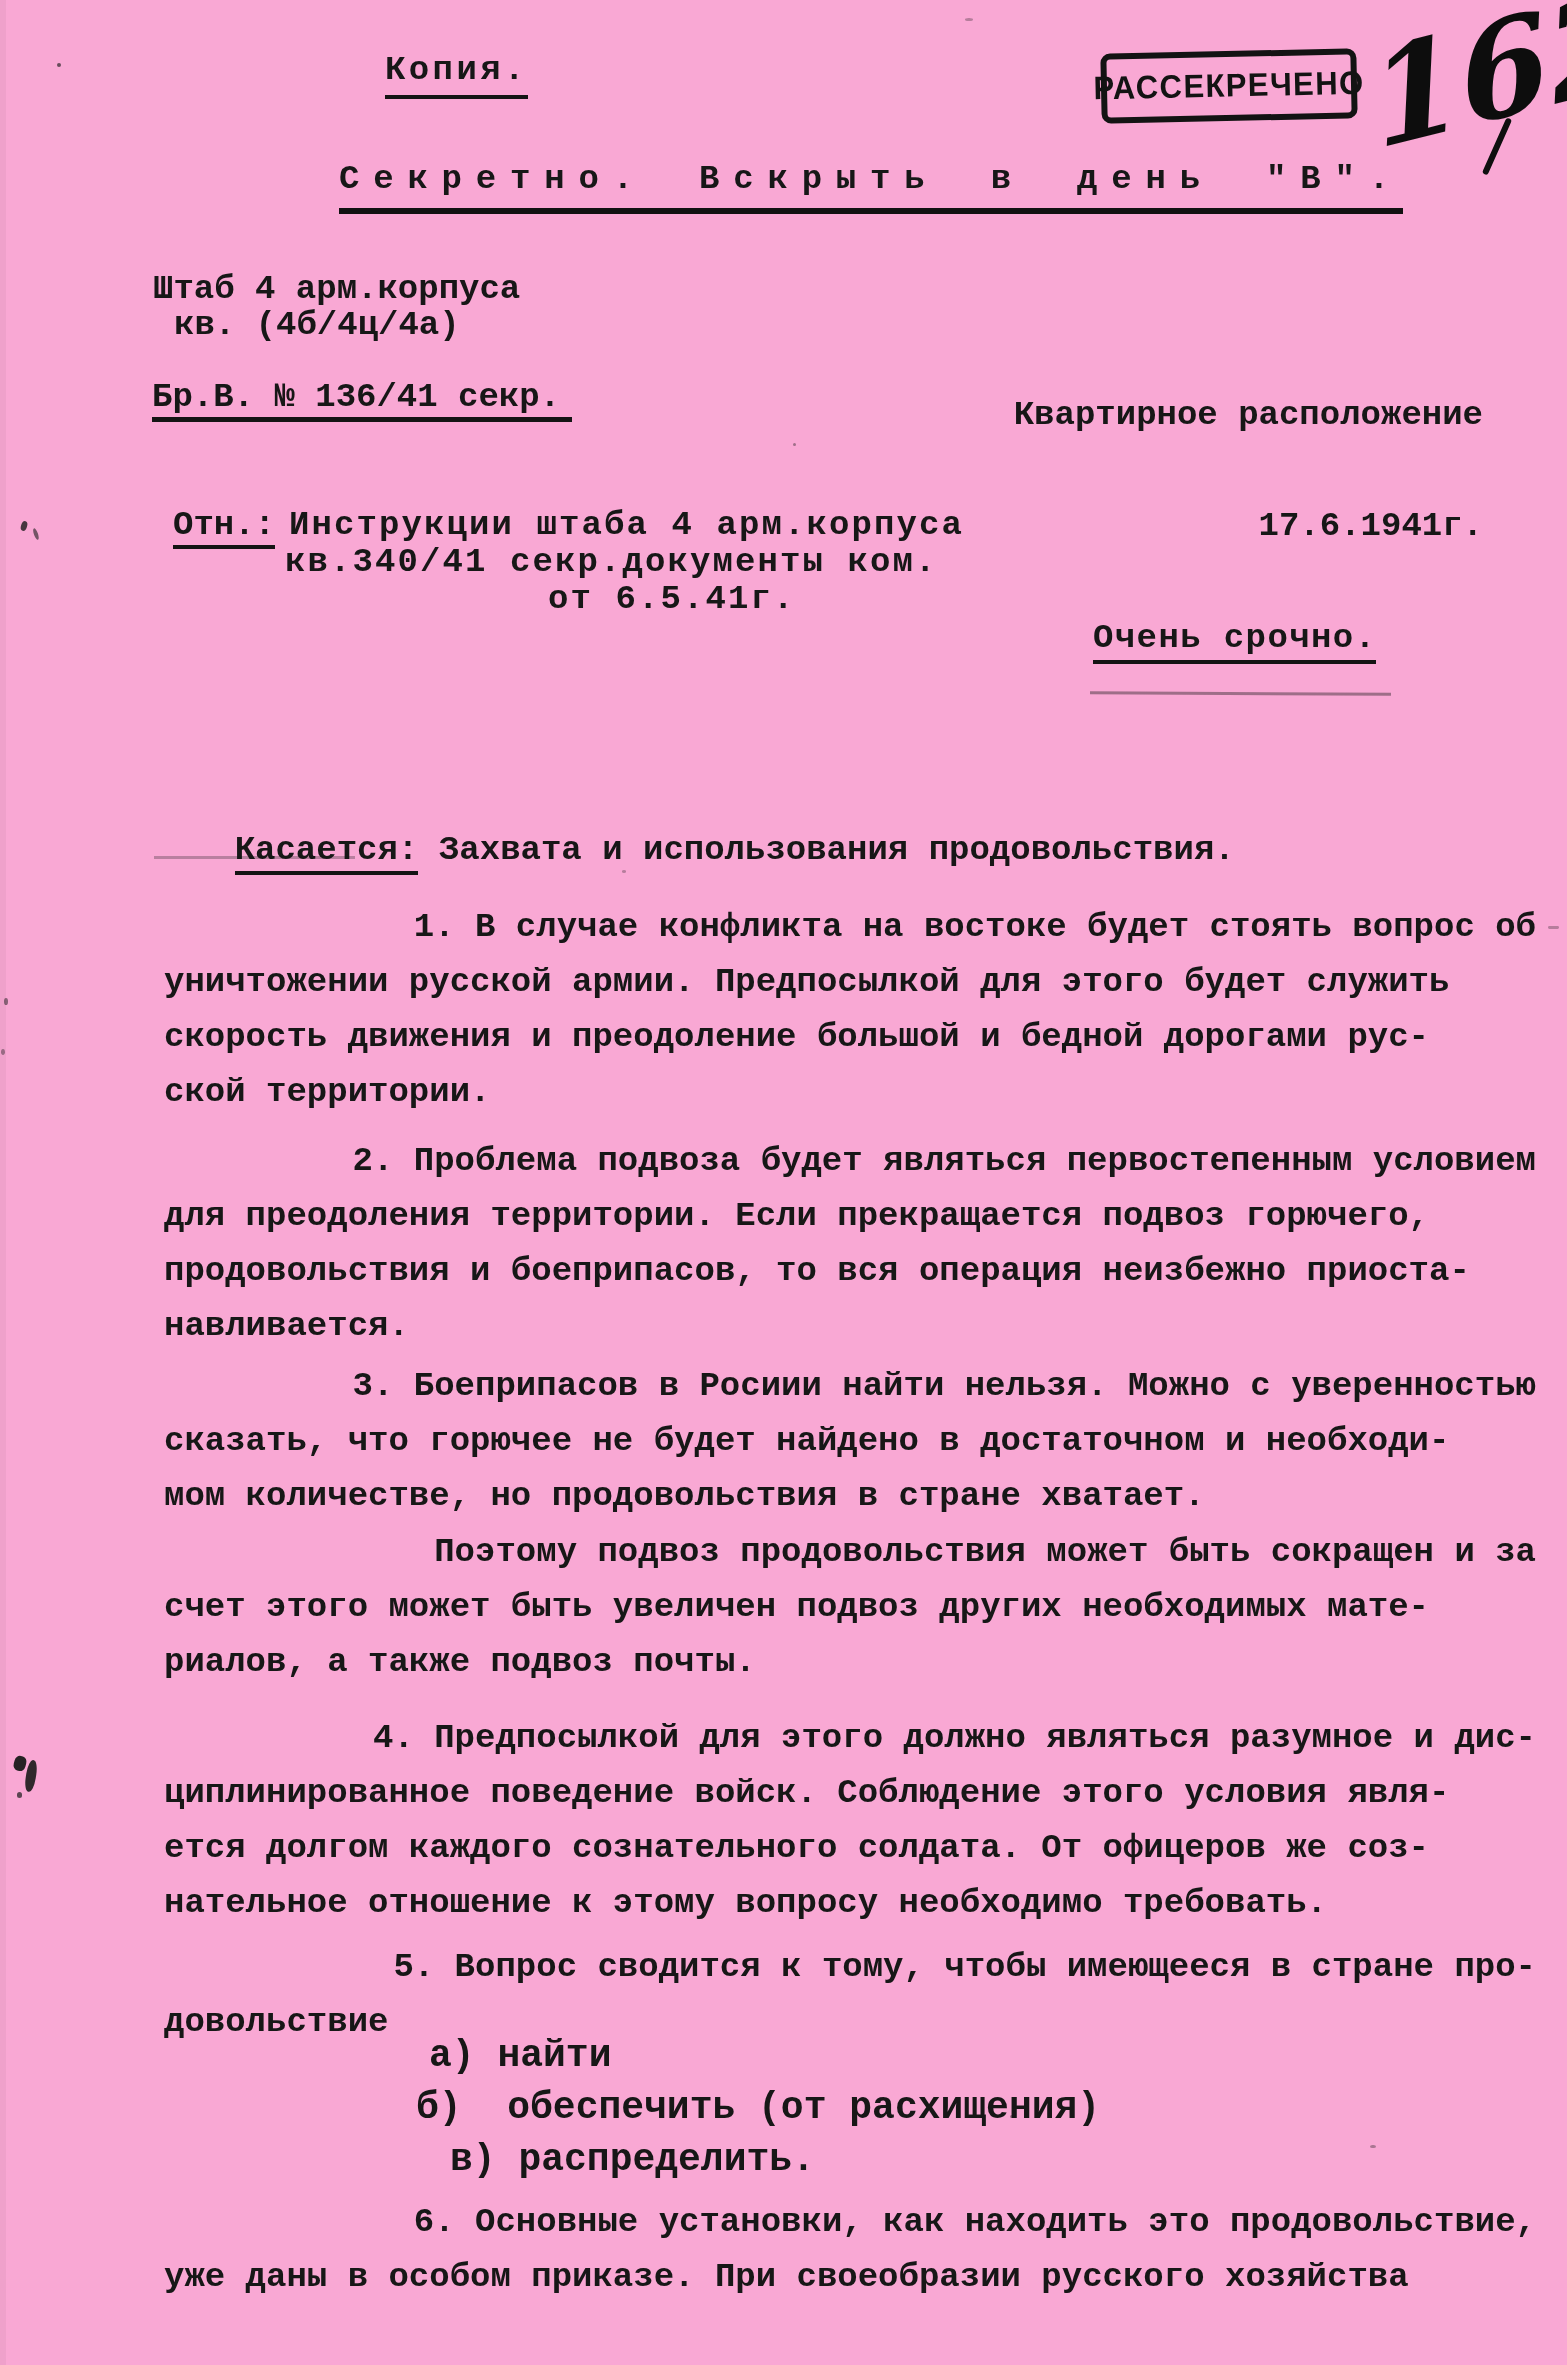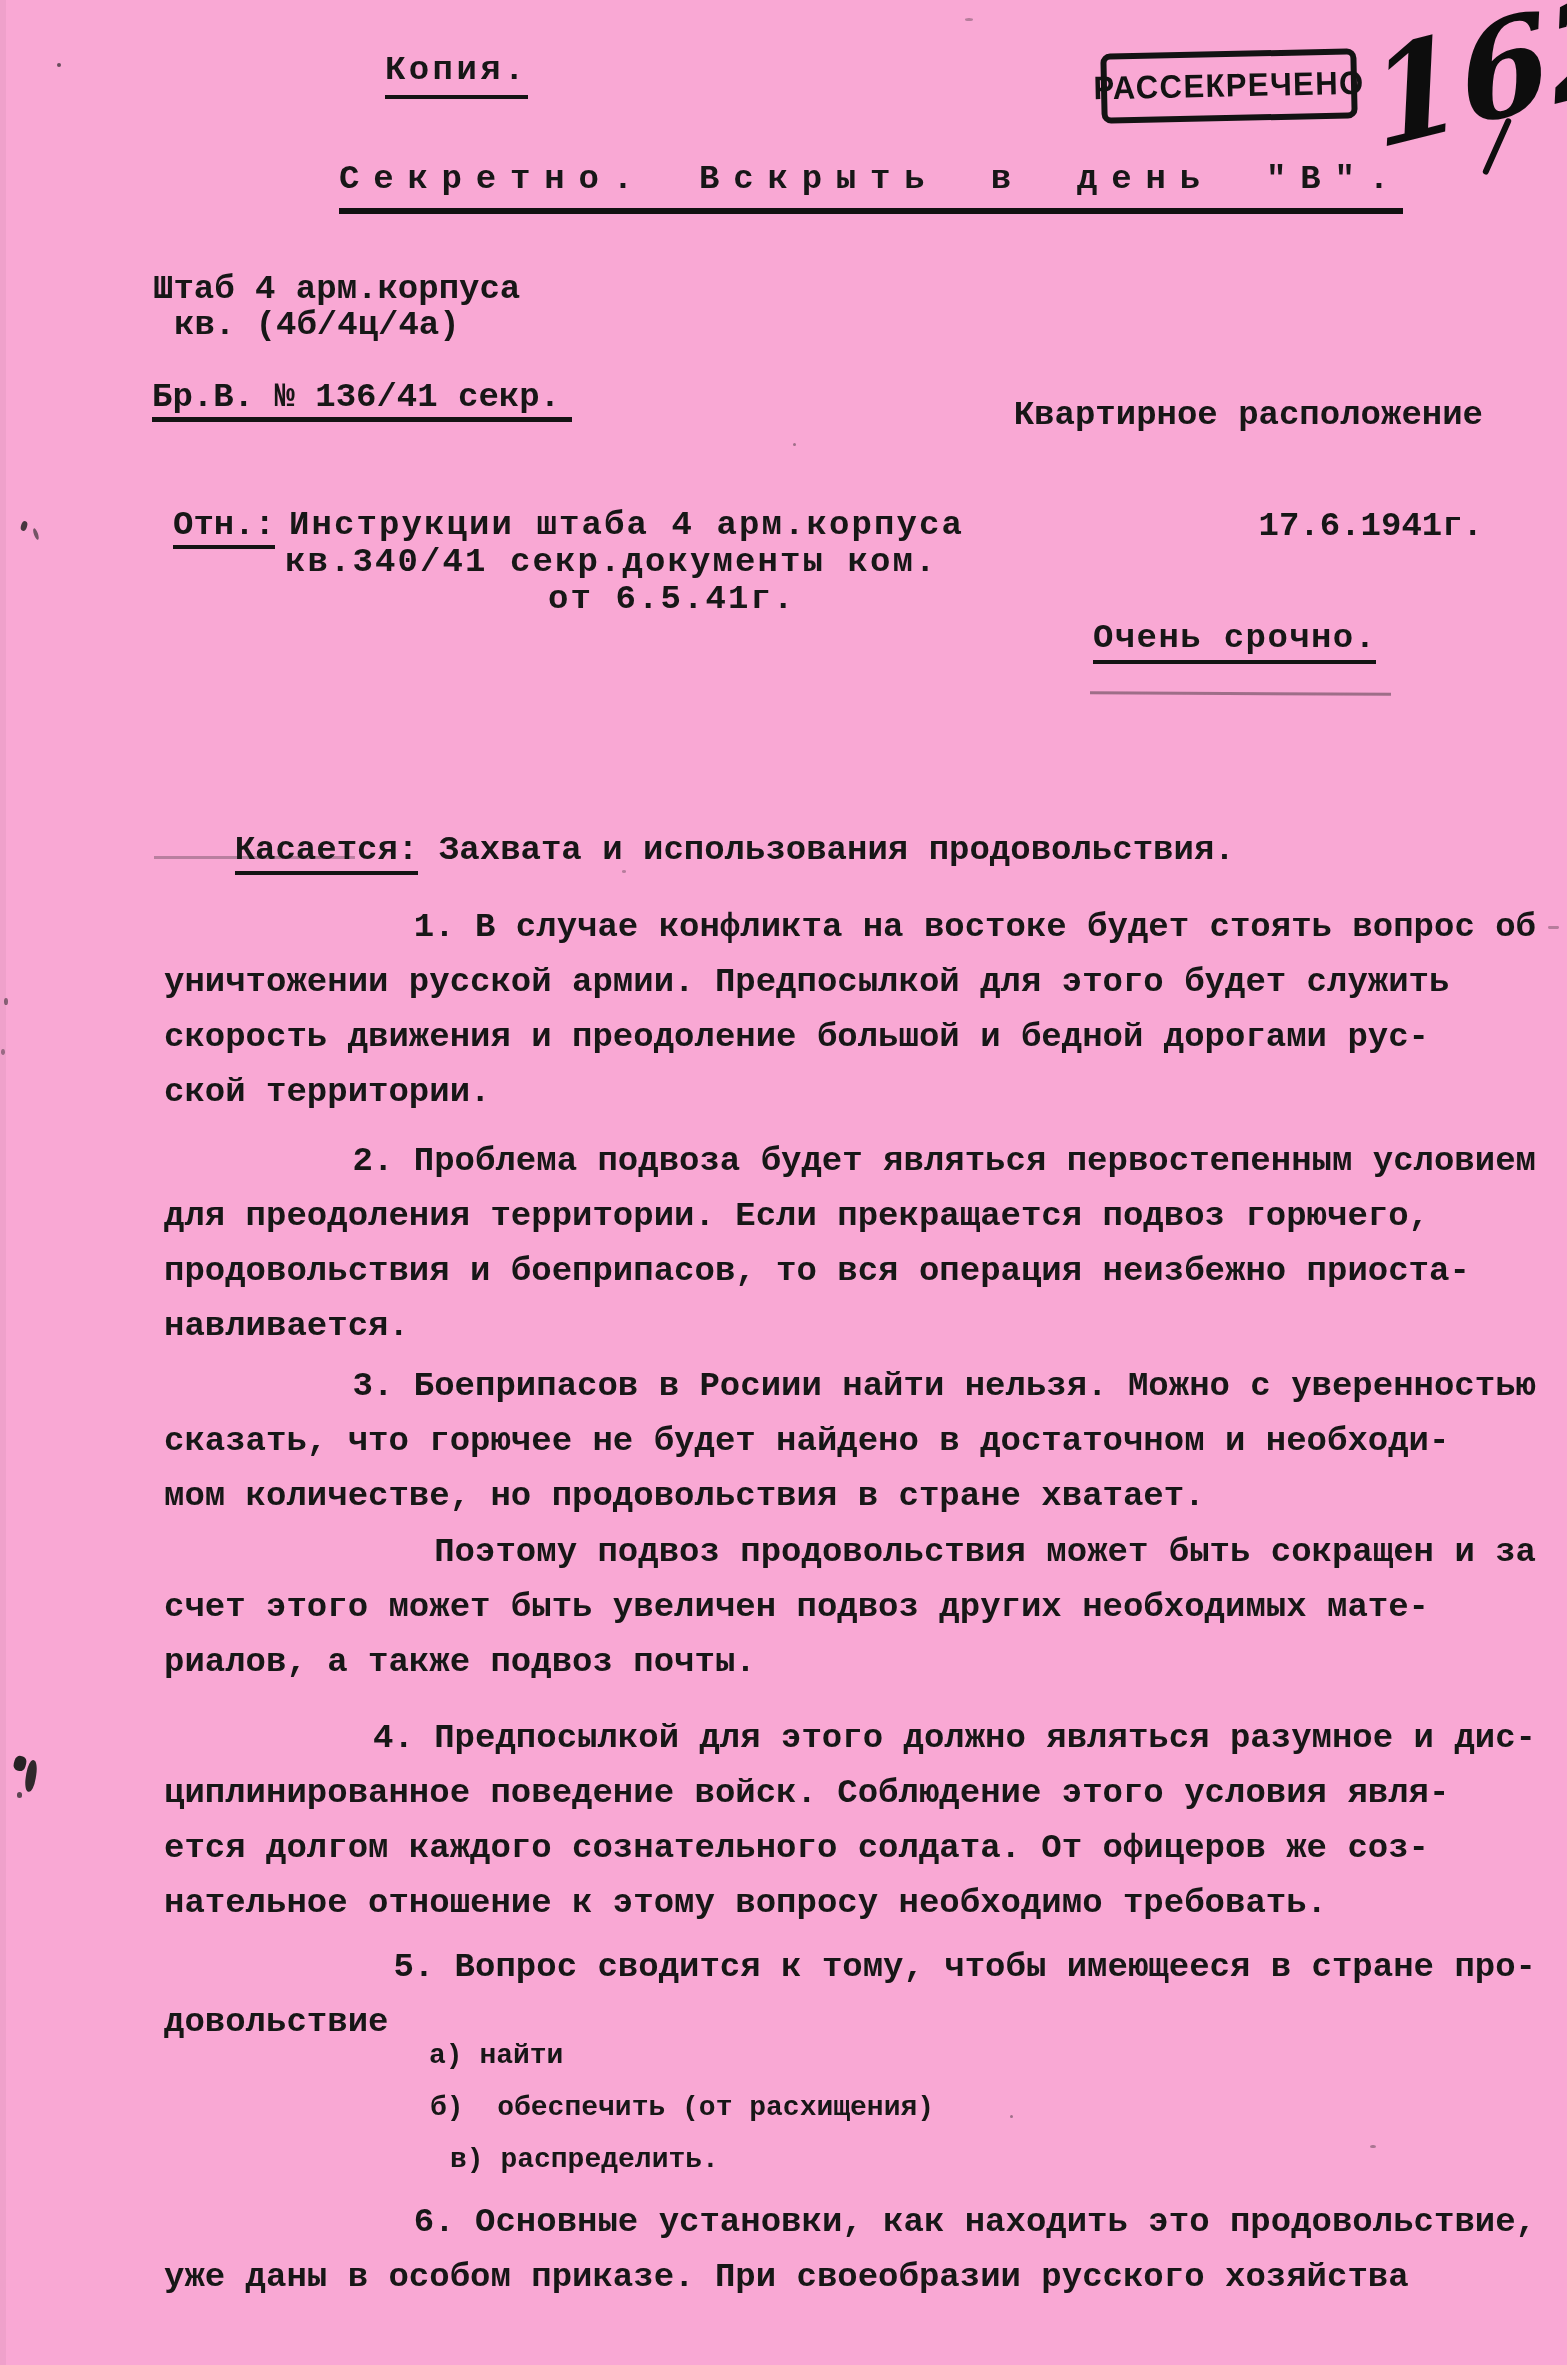--- a/index.html
+++ b/index.html
@@ -76,23 +76,23 @@
   .para{
     position:absolute;left:164px;width:1372px;
   }
   .para .line{
     height:55px;line-height:55px;white-space:pre;
     font-weight:700;font-size:34px;
   }
   .para .ind{padding-left:138px;text-align:right;}
 
   .plist{position:absolute;left:412px;}
-  .plist .li{height:52px;line-height:52px;white-space:pre;font-weight:700;font-size:28px;}
+  .plist .li{height:52px;line-height:52px;white-space:pre;font-weight:700;font-size:38px;}
   .li-a{margin-left:17px;}
-  .li-b{margin-left:18px;}
+  .li-b{margin-left:4px;}
   .li-c{margin-left:38px;}
 
   .rule{position:absolute;background:#161616;}
   .speck{position:absolute;background:#1a1a1a;border-radius:50%;}
   .edge-strip{position:absolute;left:0;top:0;width:5.5px;height:100%;background:rgba(20,20,20,.045);}
 </style>
 </head>
 <body>
 
 <div class="page">

